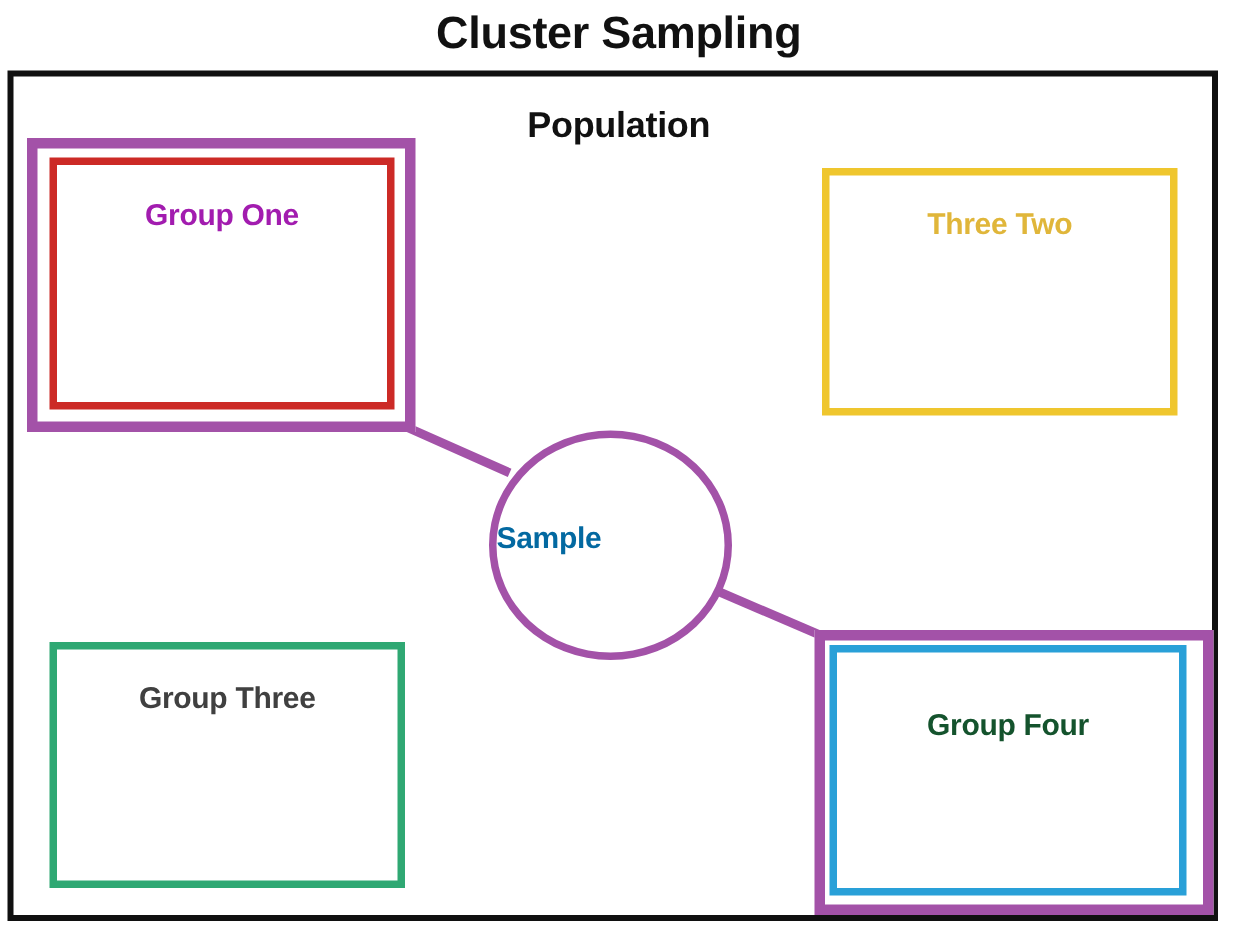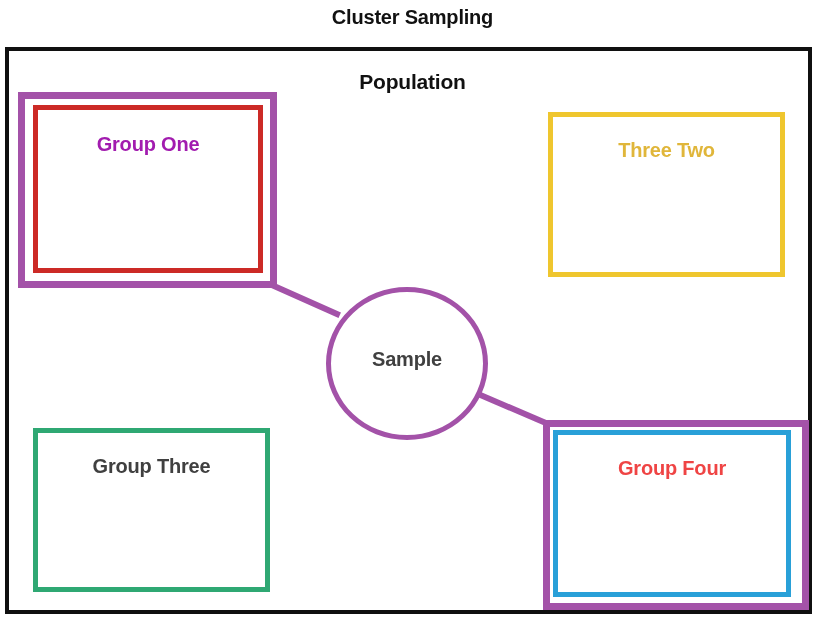--- a/index.html
+++ b/index.html
@@ -18,21 +18,21 @@
     overflow: hidden;
   }
 
   
   #diagram-title {
     position: absolute;
     left: 0;
     top: 6px;
     width: 825px;
     text-align: center;
-    font-size: 20px;
+    font-size: 30px;
     font-weight: bold;
     color: #111111;
     letter-spacing: -0.2px;
     font-family: "Liberation Sans", sans-serif;
   }
 
   
   #population-box {
     position: absolute;
     left: 5px;
@@ -42,21 +42,21 @@
     border: 4px solid #101010;
     background: #ffffff;
     box-sizing: border-box;
   }
   #population-label {
     position: absolute;
     left: 0;
     top: 70px;
     width: 825px;
     text-align: center;
-    font-size: 21px;
+    font-size: 24px;
     font-weight: bold;
     color: #111111;
     letter-spacing: -0.2px;
   }
 
   
   .group-selection {      
     position: absolute;
     box-sizing: border-box;
     background: #ffffff;
@@ -103,43 +103,42 @@
 
   
   #group-four-selection {
     left: 543px; top: 420px; width: 266px; height: 190px;
     border: 7px solid #A352A8;
   }
   #group-four-box {
     left: 553px; top: 430px; width: 238px; height: 167px;
     border: 5px solid #29A0D8;
   }
-  #group-four-label { top: 22px; color: #ef4444; }
+  #group-four-label { top: 38px; color: #14532d; }
 
   
   #sample-circle {
     position: absolute;
     left: 326px;
     top: 287px;
     width: 162px;
     height: 153px;
     border: 5px solid #A352A8;
     border-radius: 50%;
     background: #ffffff;
     box-sizing: border-box;
   }
   #sample-label {
     position: absolute;
     left: 0;
     top: 56px;
     width: 100%;
-    text-align: center;
     font-size: 20px;
     font-weight: bold;
-    color: #404040;
+    color: #0369a1;
     letter-spacing: -0.2px;
   }
 
   
   #connectors {
     position: absolute;
     left: 0; top: 0;
     width: 825px; height: 625px;
     pointer-events: none;
   }

